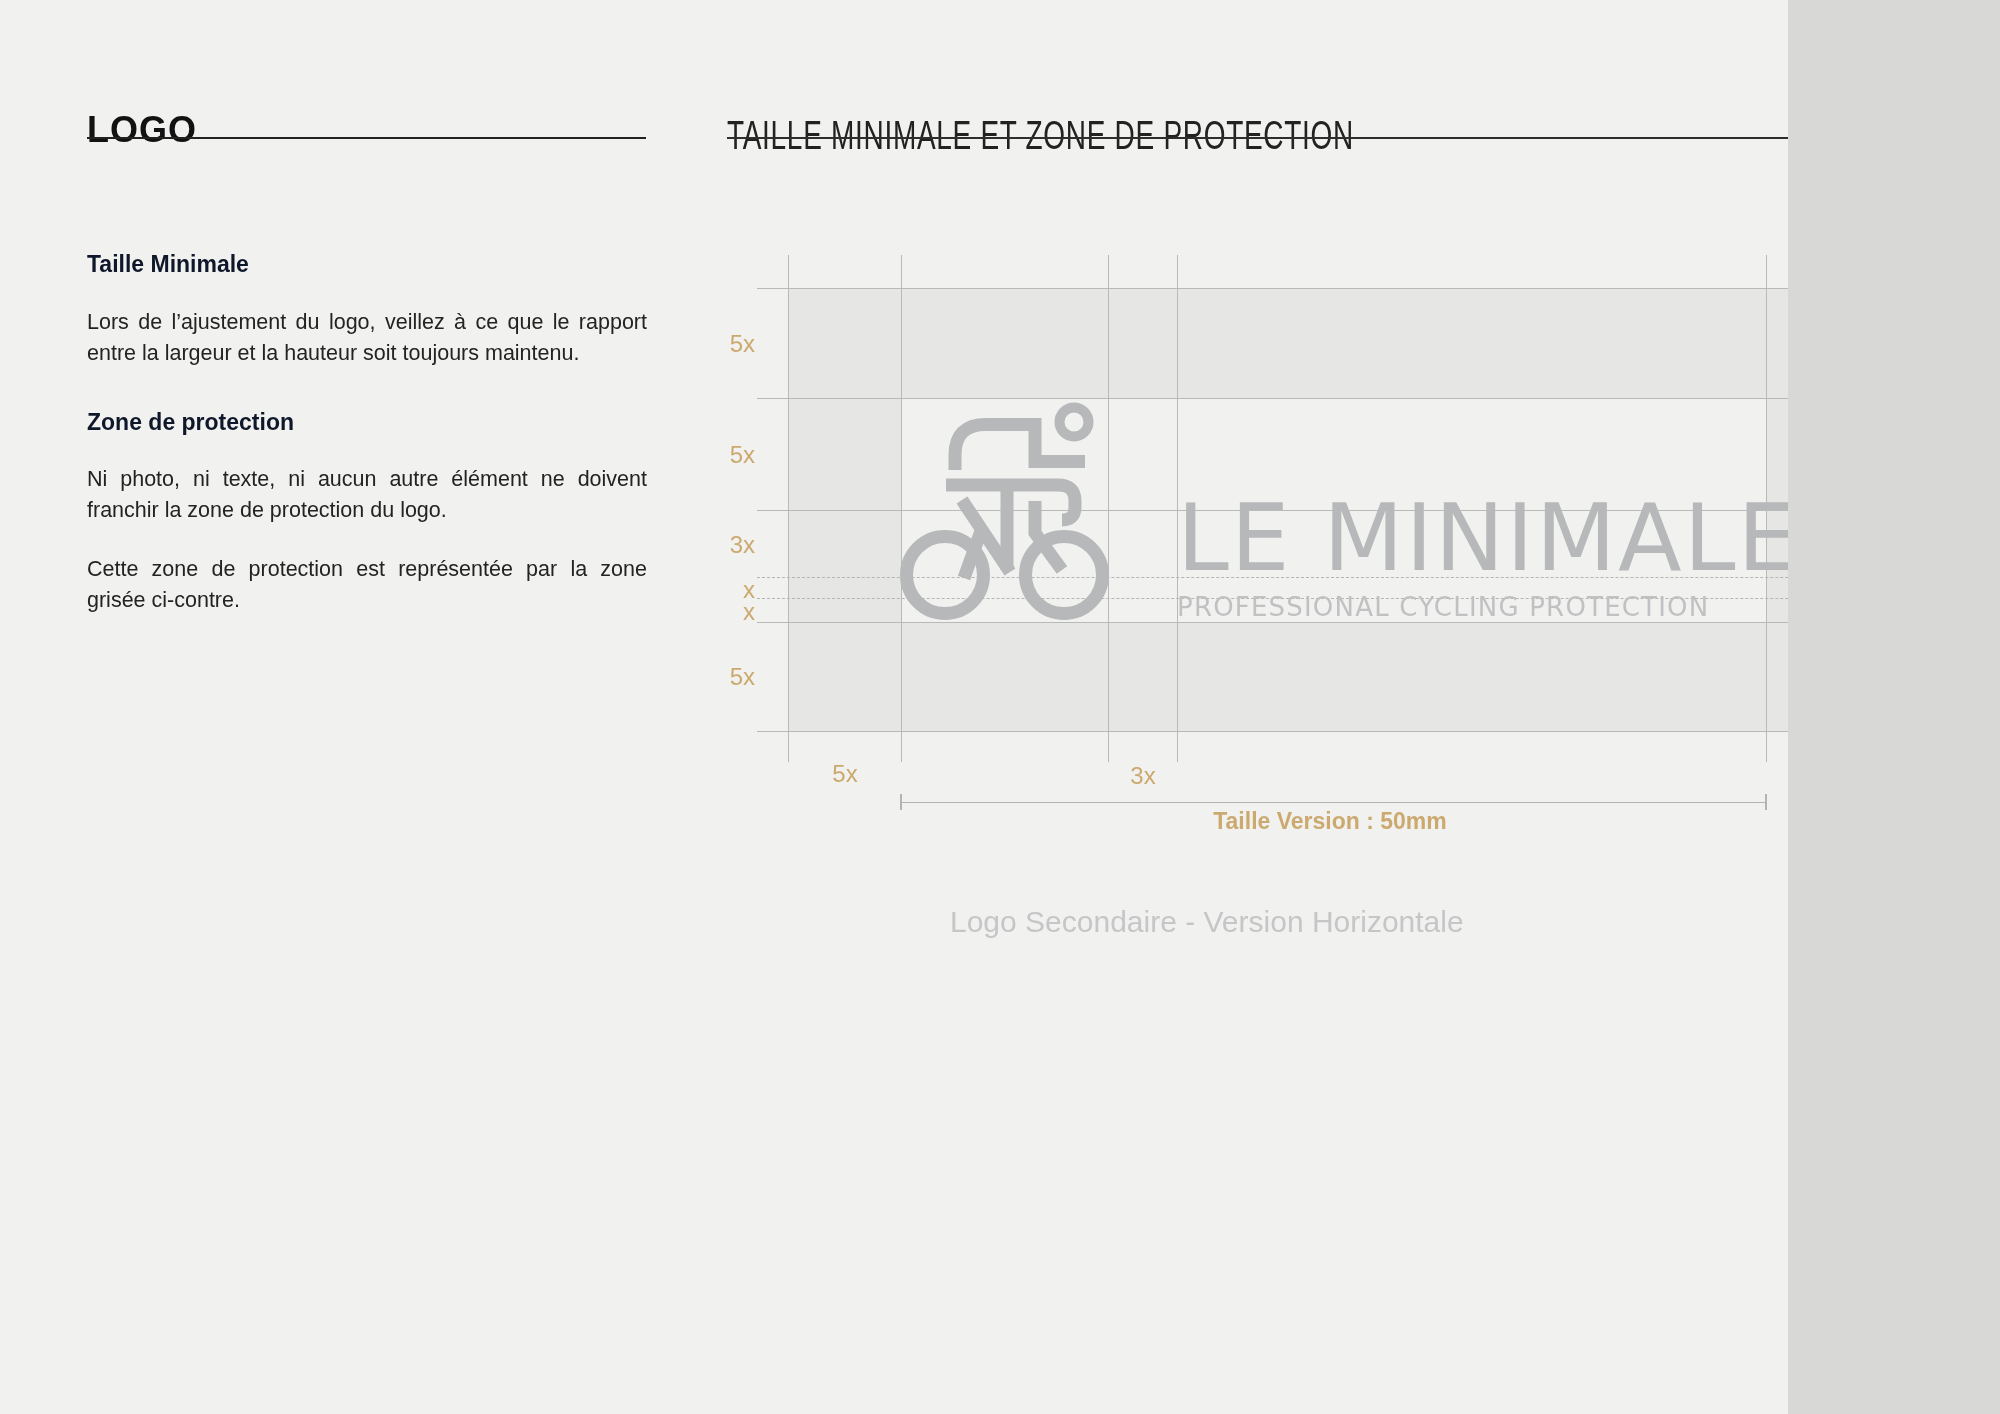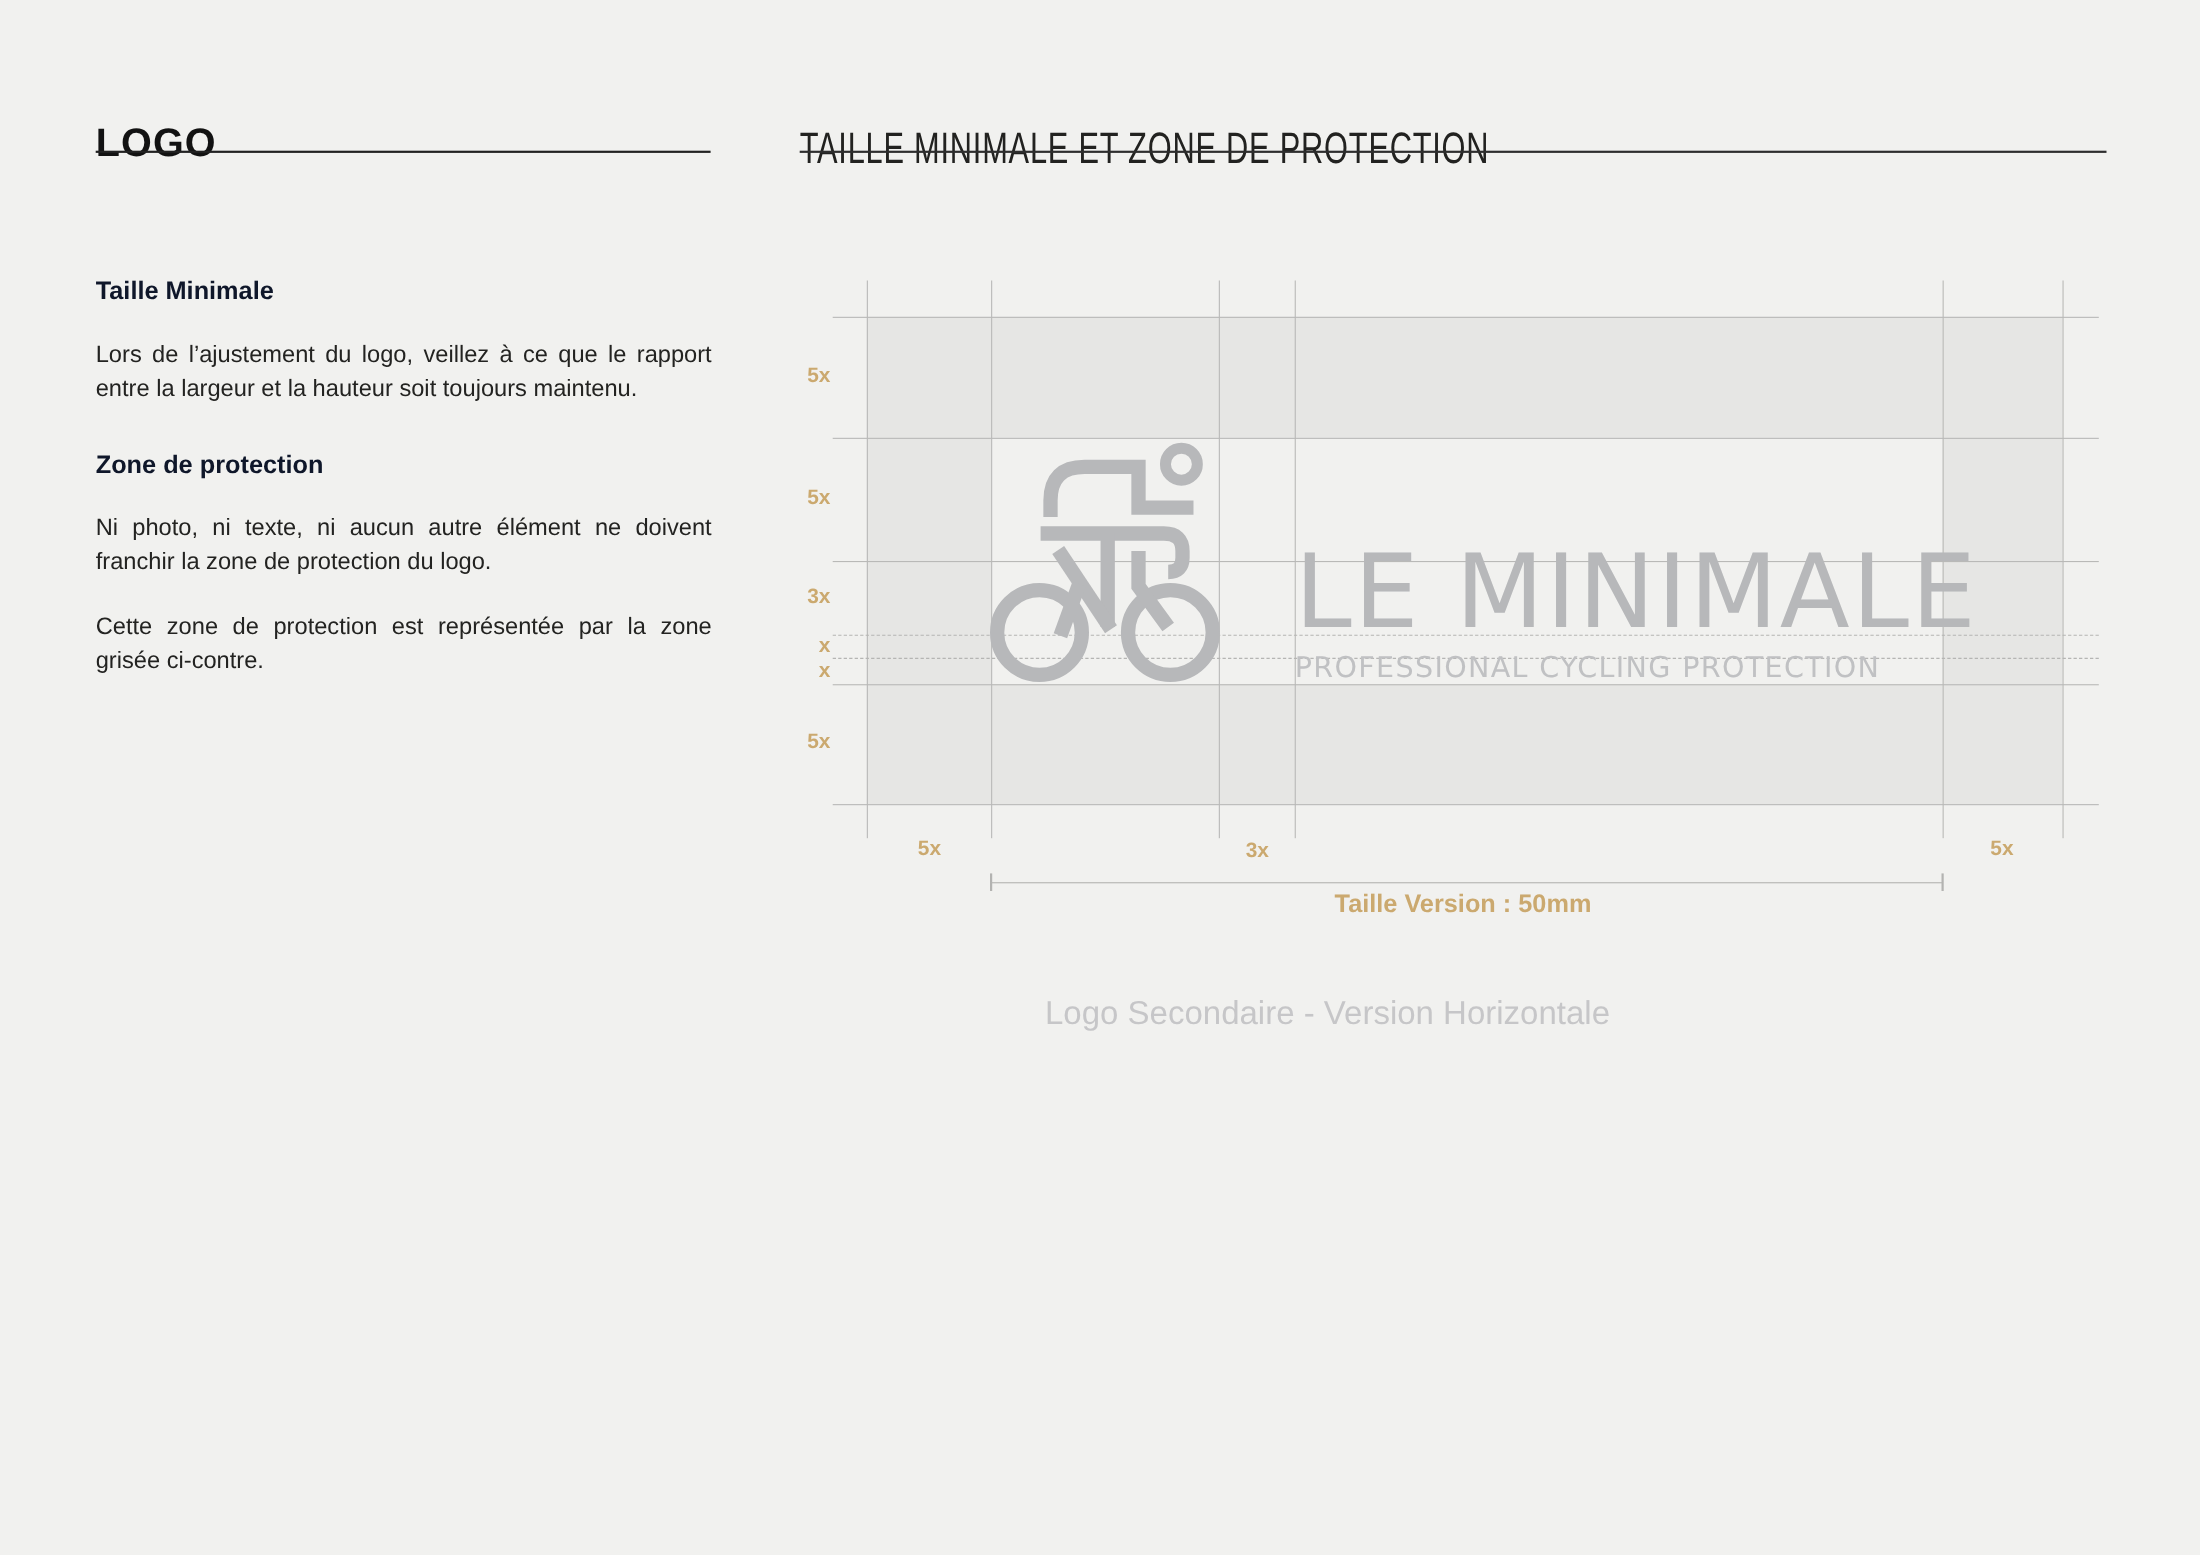--- a/index.html
+++ b/index.html
@@ -1,18 +1,18 @@
 <!DOCTYPE html>
 <html style="--page_bg: #f1f1ef; --zone_gray: #e6e6e4; --line_gray: #b9b9b7; --logo_gray: #b7b8ba; --accent_gold: #cba96f;"><head>
 <meta charset="utf-8">
 <style>
   html,body{margin:0;padding:0;background:#d8d8d6;}
   .page{
     position:relative;
-    width:2000px;height:1414px;
+    width:1788px;height:1414px;
     background:var(--page_bg,#f1f1ef);
     font-family:"Liberation Sans",sans-serif;
     overflow:hidden;
   }
   
   .hd-title-left{
     position:absolute;left:87px;top:88px;
     font-size:36px;font-weight:700;letter-spacing:1px;
     color:#121212;line-height:1;white-space:nowrap;
   }
@@ -52,21 +52,21 @@
     color:var(--logo_gray,#b7b8ba);letter-spacing:2px;white-space:nowrap;
   }
   .tagline{
     position:absolute;left:1177px;top:594px;width:600px;
     font-family:"DejaVu Sans",sans-serif;font-size:26px;line-height:1;
     color:#c0c1c3;letter-spacing:1.2px;white-space:nowrap;
   }
   .mlabel{
     position:absolute;width:80px;
     color:var(--accent_gold,#cba96f);
-    font-size:19px;font-weight:700;line-height:1;
+    font-size:24px;font-weight:400;line-height:1;
   }
   .mlabel.side{text-align:right;}
   .mlabel.bottom{text-align:center;}
   .measure-line{position:absolute;left:900px;top:802px;width:866px;height:1px;background:#b3b3b1;}
   .measure-tick{position:absolute;top:794px;width:2px;height:16px;background:#b3b3b1;}
   .measure-label{
     position:absolute;left:1000px;top:808px;width:660px;text-align:center;
     color:var(--accent_gold,#cba96f);font-size:23px;font-weight:700;line-height:1.2;
   }
   .caption{

